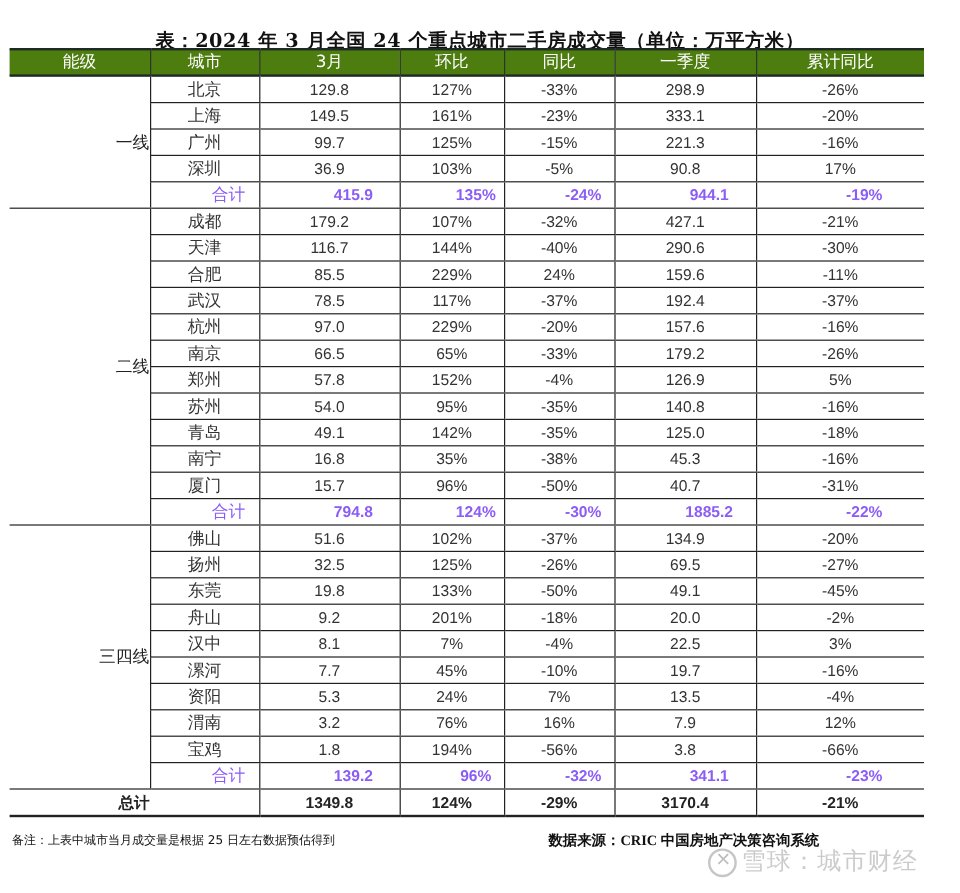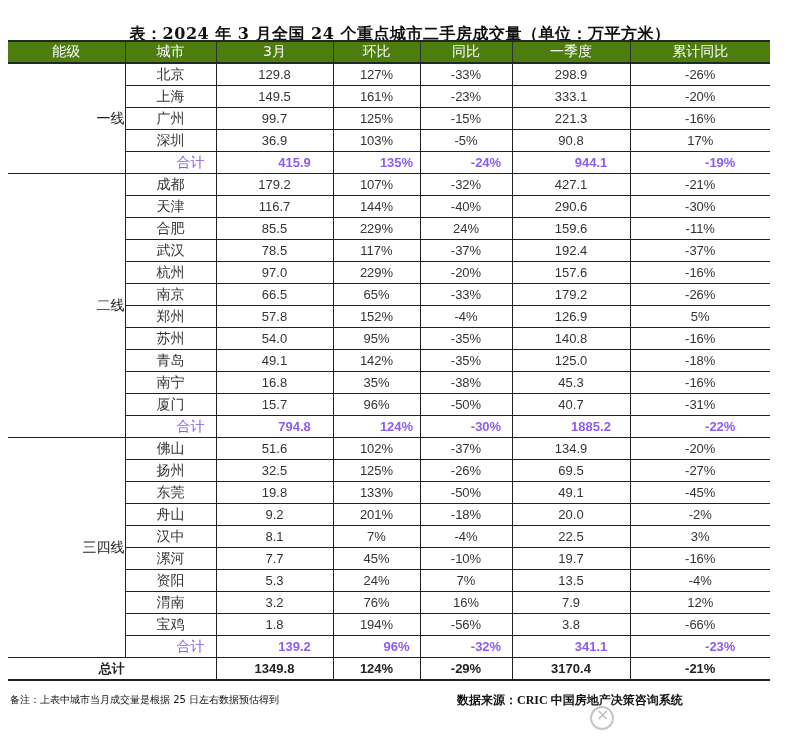--- a/index.html
+++ b/index.html
@@ -286,14 +286,14 @@
         <td>1349.8</td>
         <td>124%</td>
         <td>-29%</td>
         <td>3170.4</td>
         <td>-21%</td>
       </tr>
     </tbody>
 </table>
 
 <div class="note">备注：上表中城市当月成交量是根据 25 日左右数据预估得到</div>
-<div class="watermark"><span class="wm-icon"></span></div>
+<div class="watermark"><span class="wm-icon"></span><span>雪球：城市财经</span></div>
 <div class="source">数据来源：CRIC 中国房地产决策咨询系统</div>
 
 </body></html>

